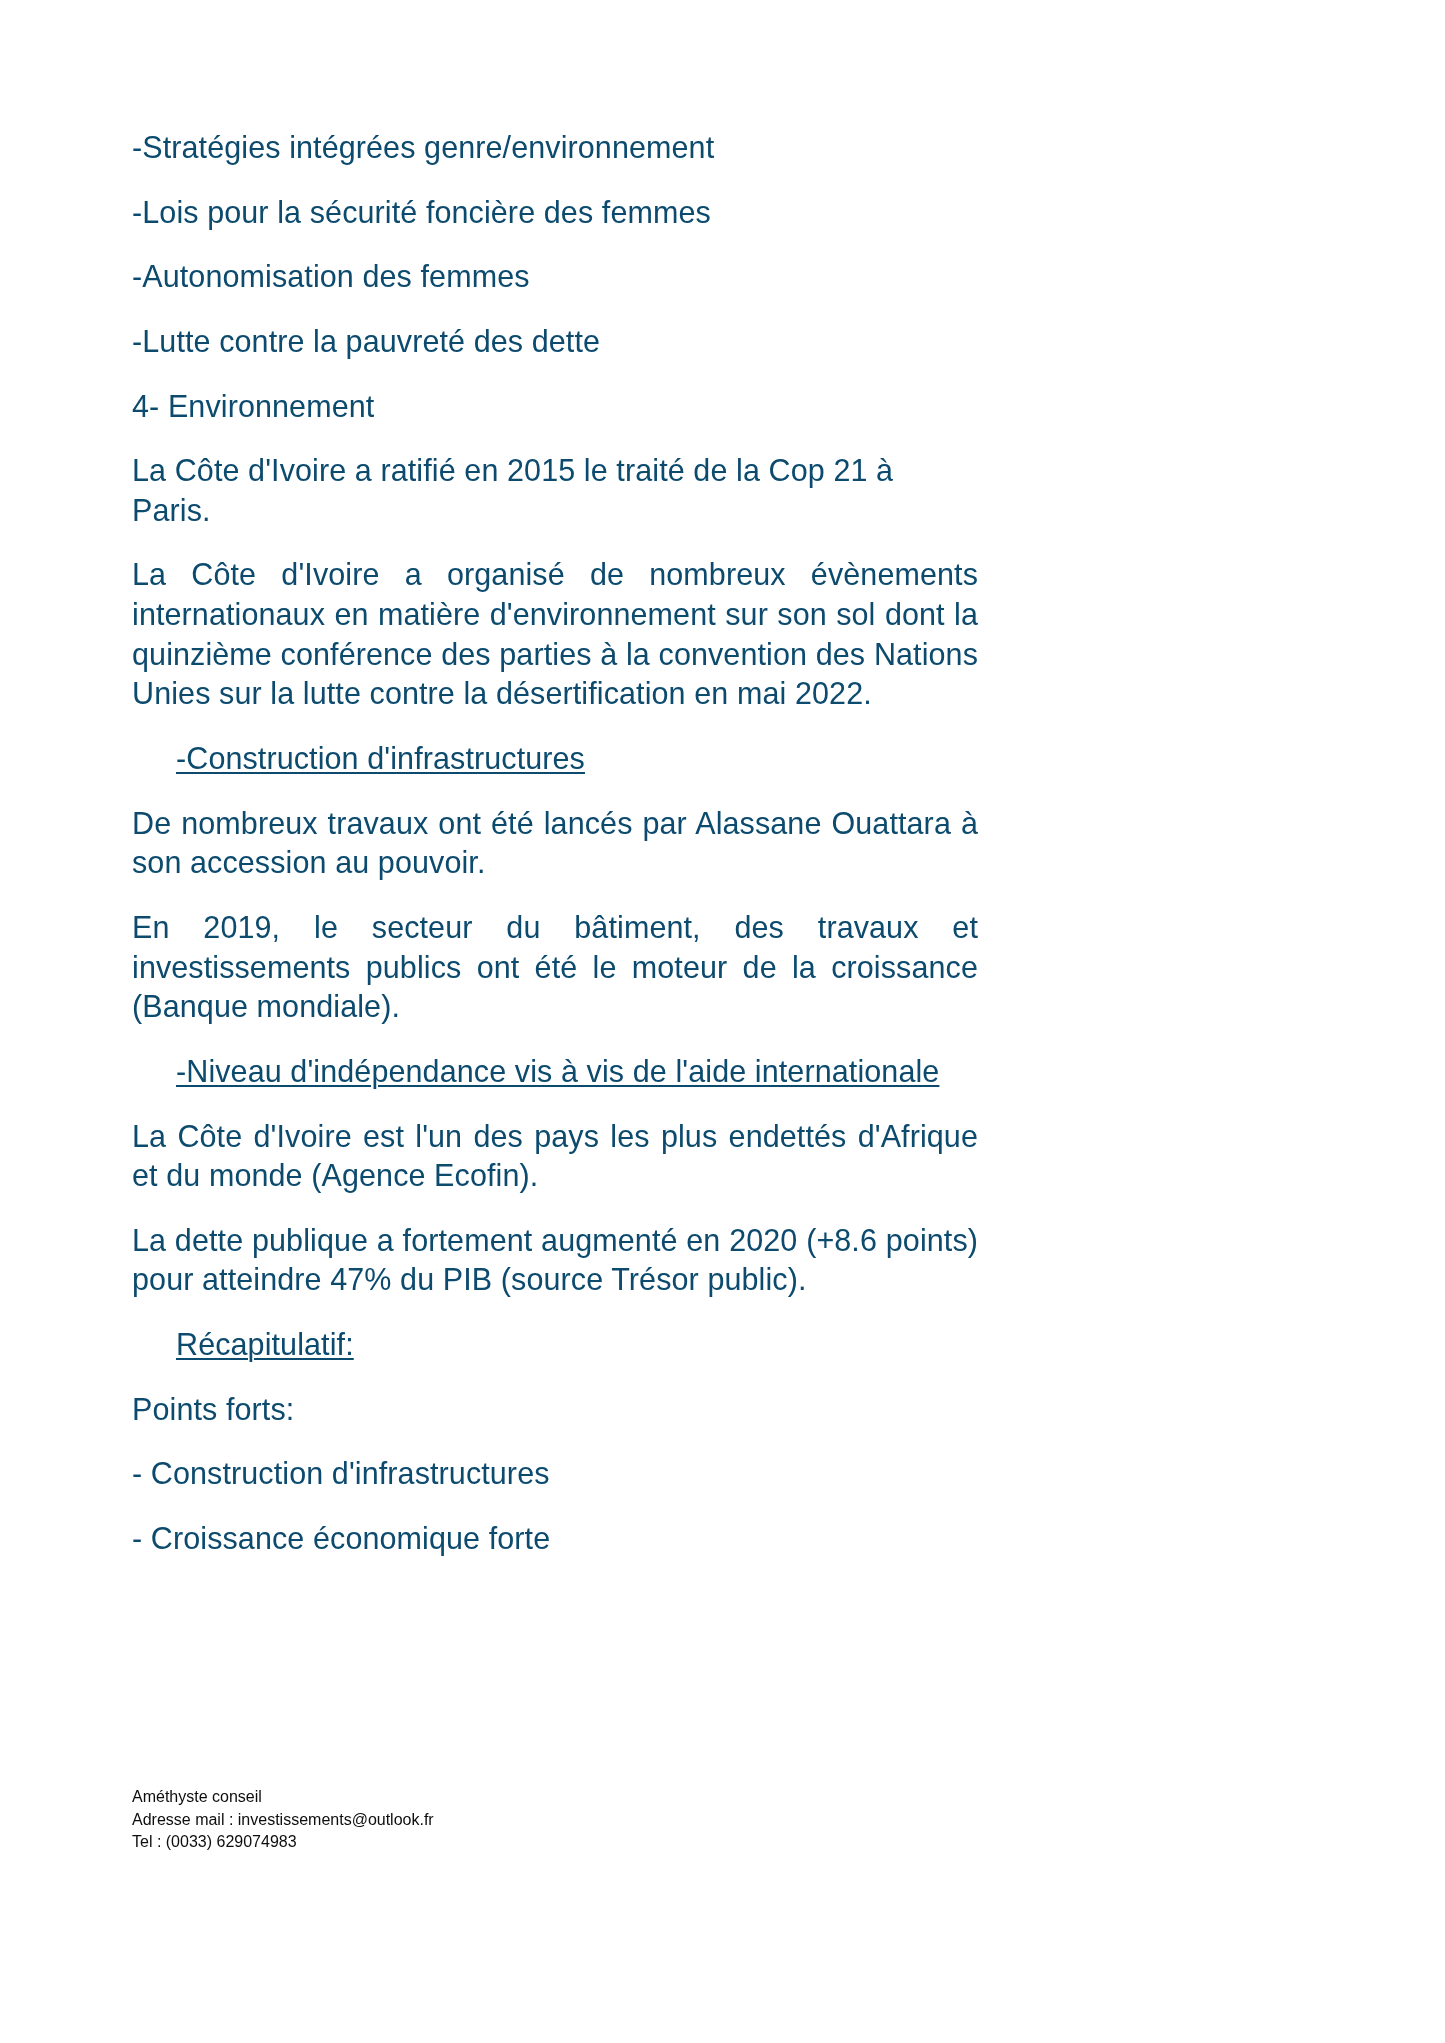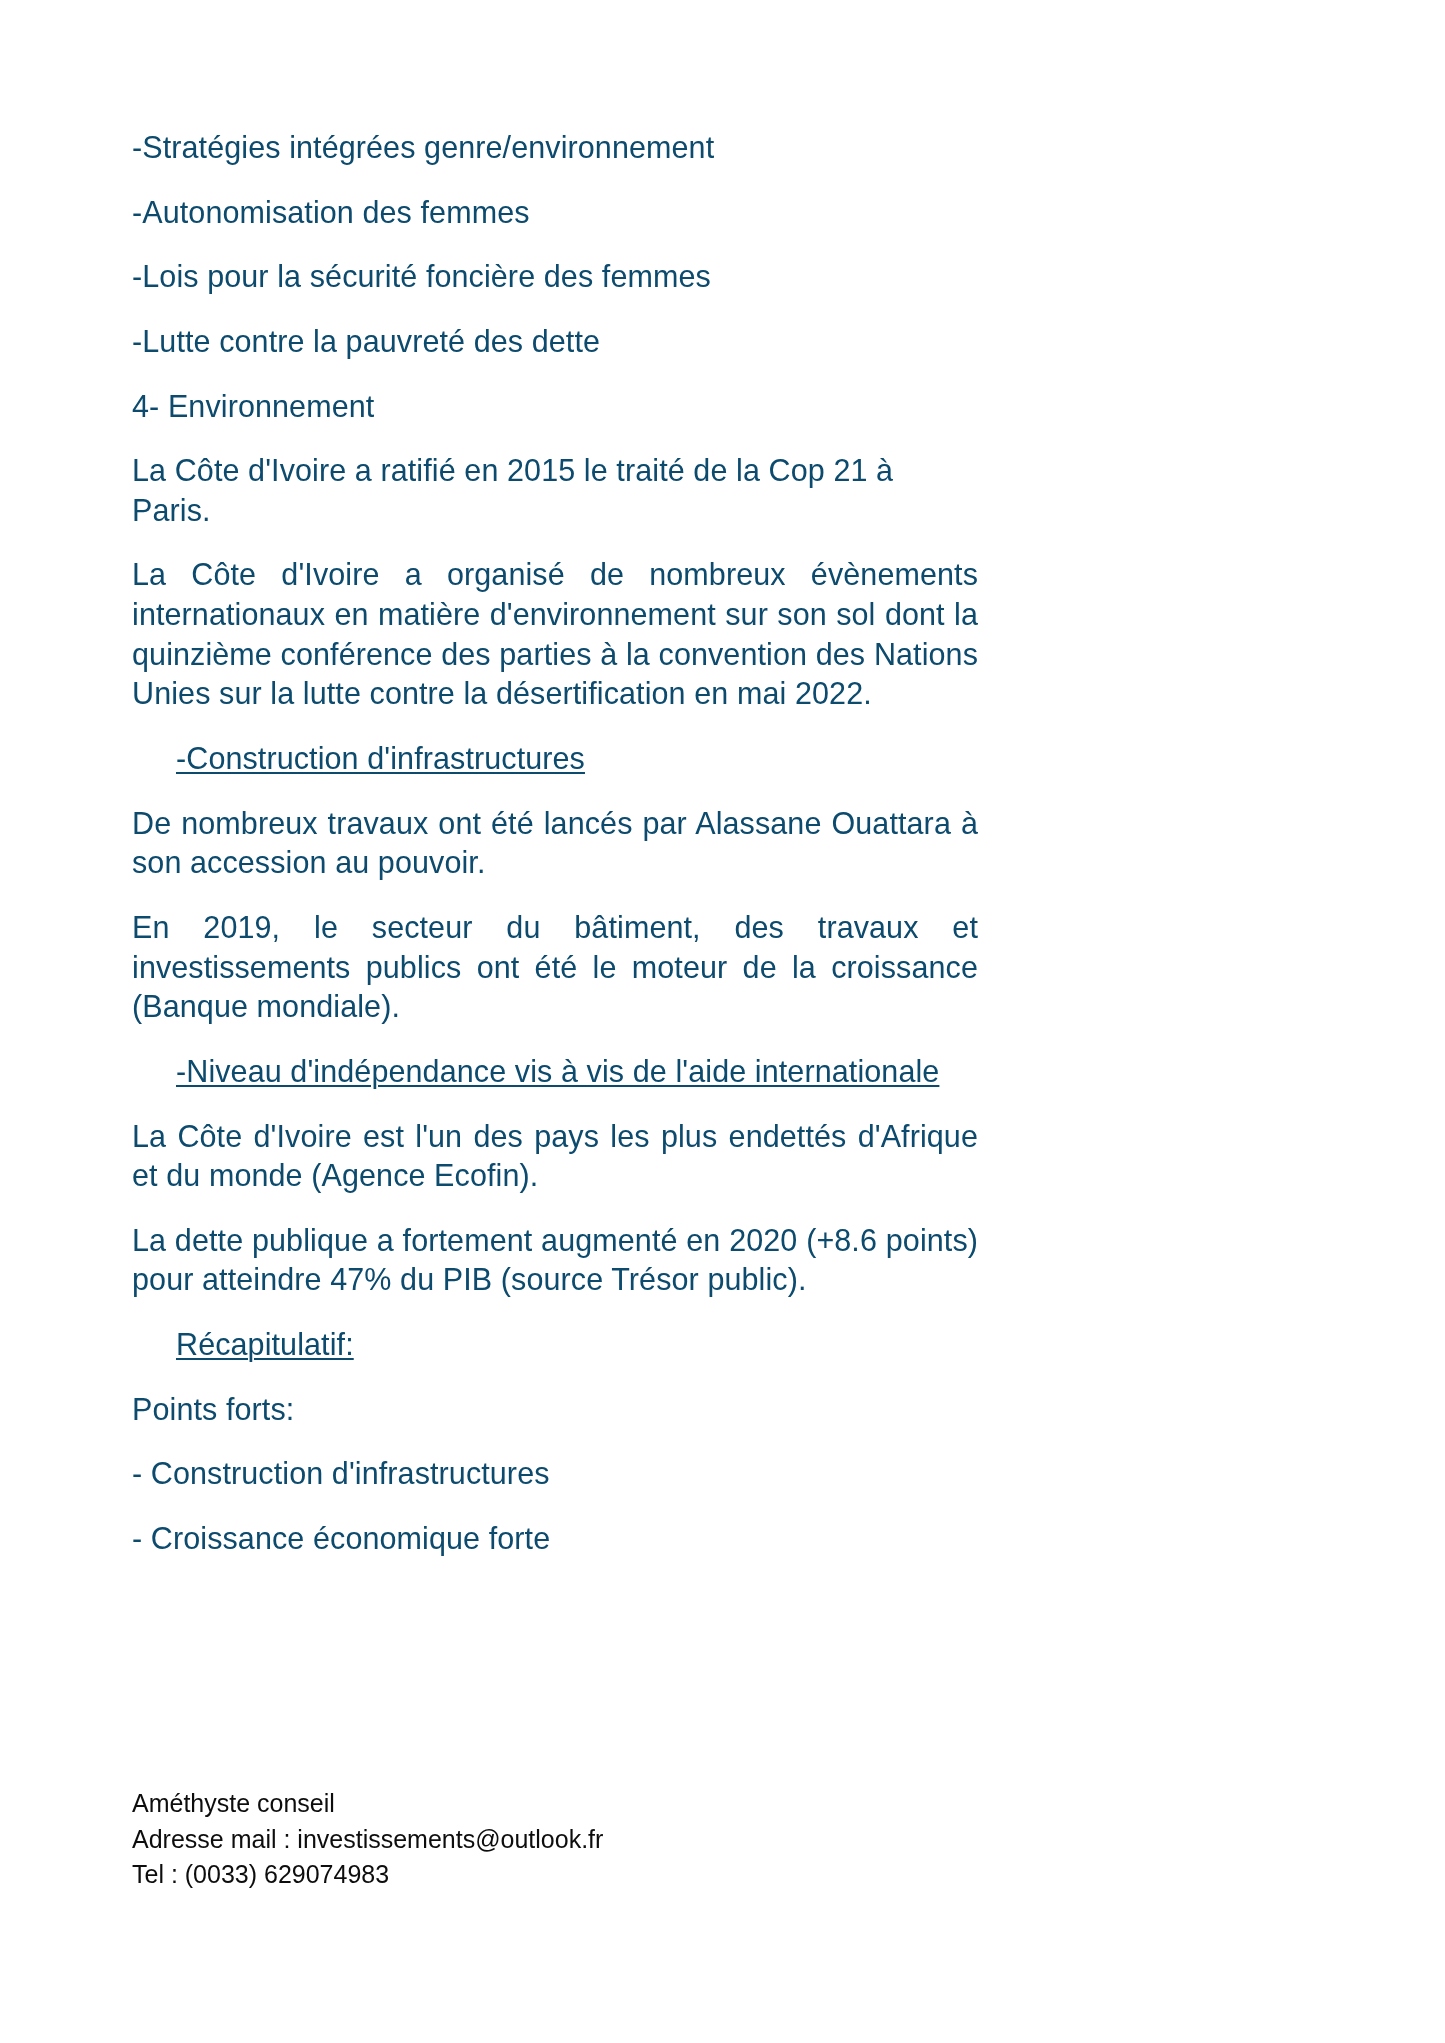--- a/index.html
+++ b/index.html
@@ -59,39 +59,39 @@
   }
 
   .footer {
     position: absolute;
     left: 132px;
     top: 1786px;
     width: 700px;
   }
 
   .footer-line {
-    font-size: 25px;
+    font-size: 16px;
     line-height: 1.42;
     color: #0d0d0d;
     margin: 0;
     white-space: nowrap;
   }
 </style>
 </head>
 <body>
 
 <div class="page">
 
   <div class="content">
 
     <p class="para">-Stratégies intégrées genre/environnement</p>
 
+    <p class="para">-Lois pour la sécurité foncière des femmes</p>
+
     <p class="para">-Autonomisation des femmes</p>
-
-    <p class="para">-Lois pour la sécurité foncière des femmes</p>
 
     <p class="para">-Lutte contre la pauvreté des dette</p>
 
     <p class="para">4- Environnement</p>
 
     <p class="para">La Côte d'Ivoire a ratifié en 2015 le traité de la Cop 21 à Paris.</p>
 
     <p class="para justify">La Côte d'Ivoire a organisé de nombreux évènements internationaux en matière d'environnement sur son sol dont la quinzième conférence des parties à la convention des Nations Unies sur la lutte contre la désertification en mai 2022.</p>
 
     <p class="para underline">-Construction d'infrastructures</p>

